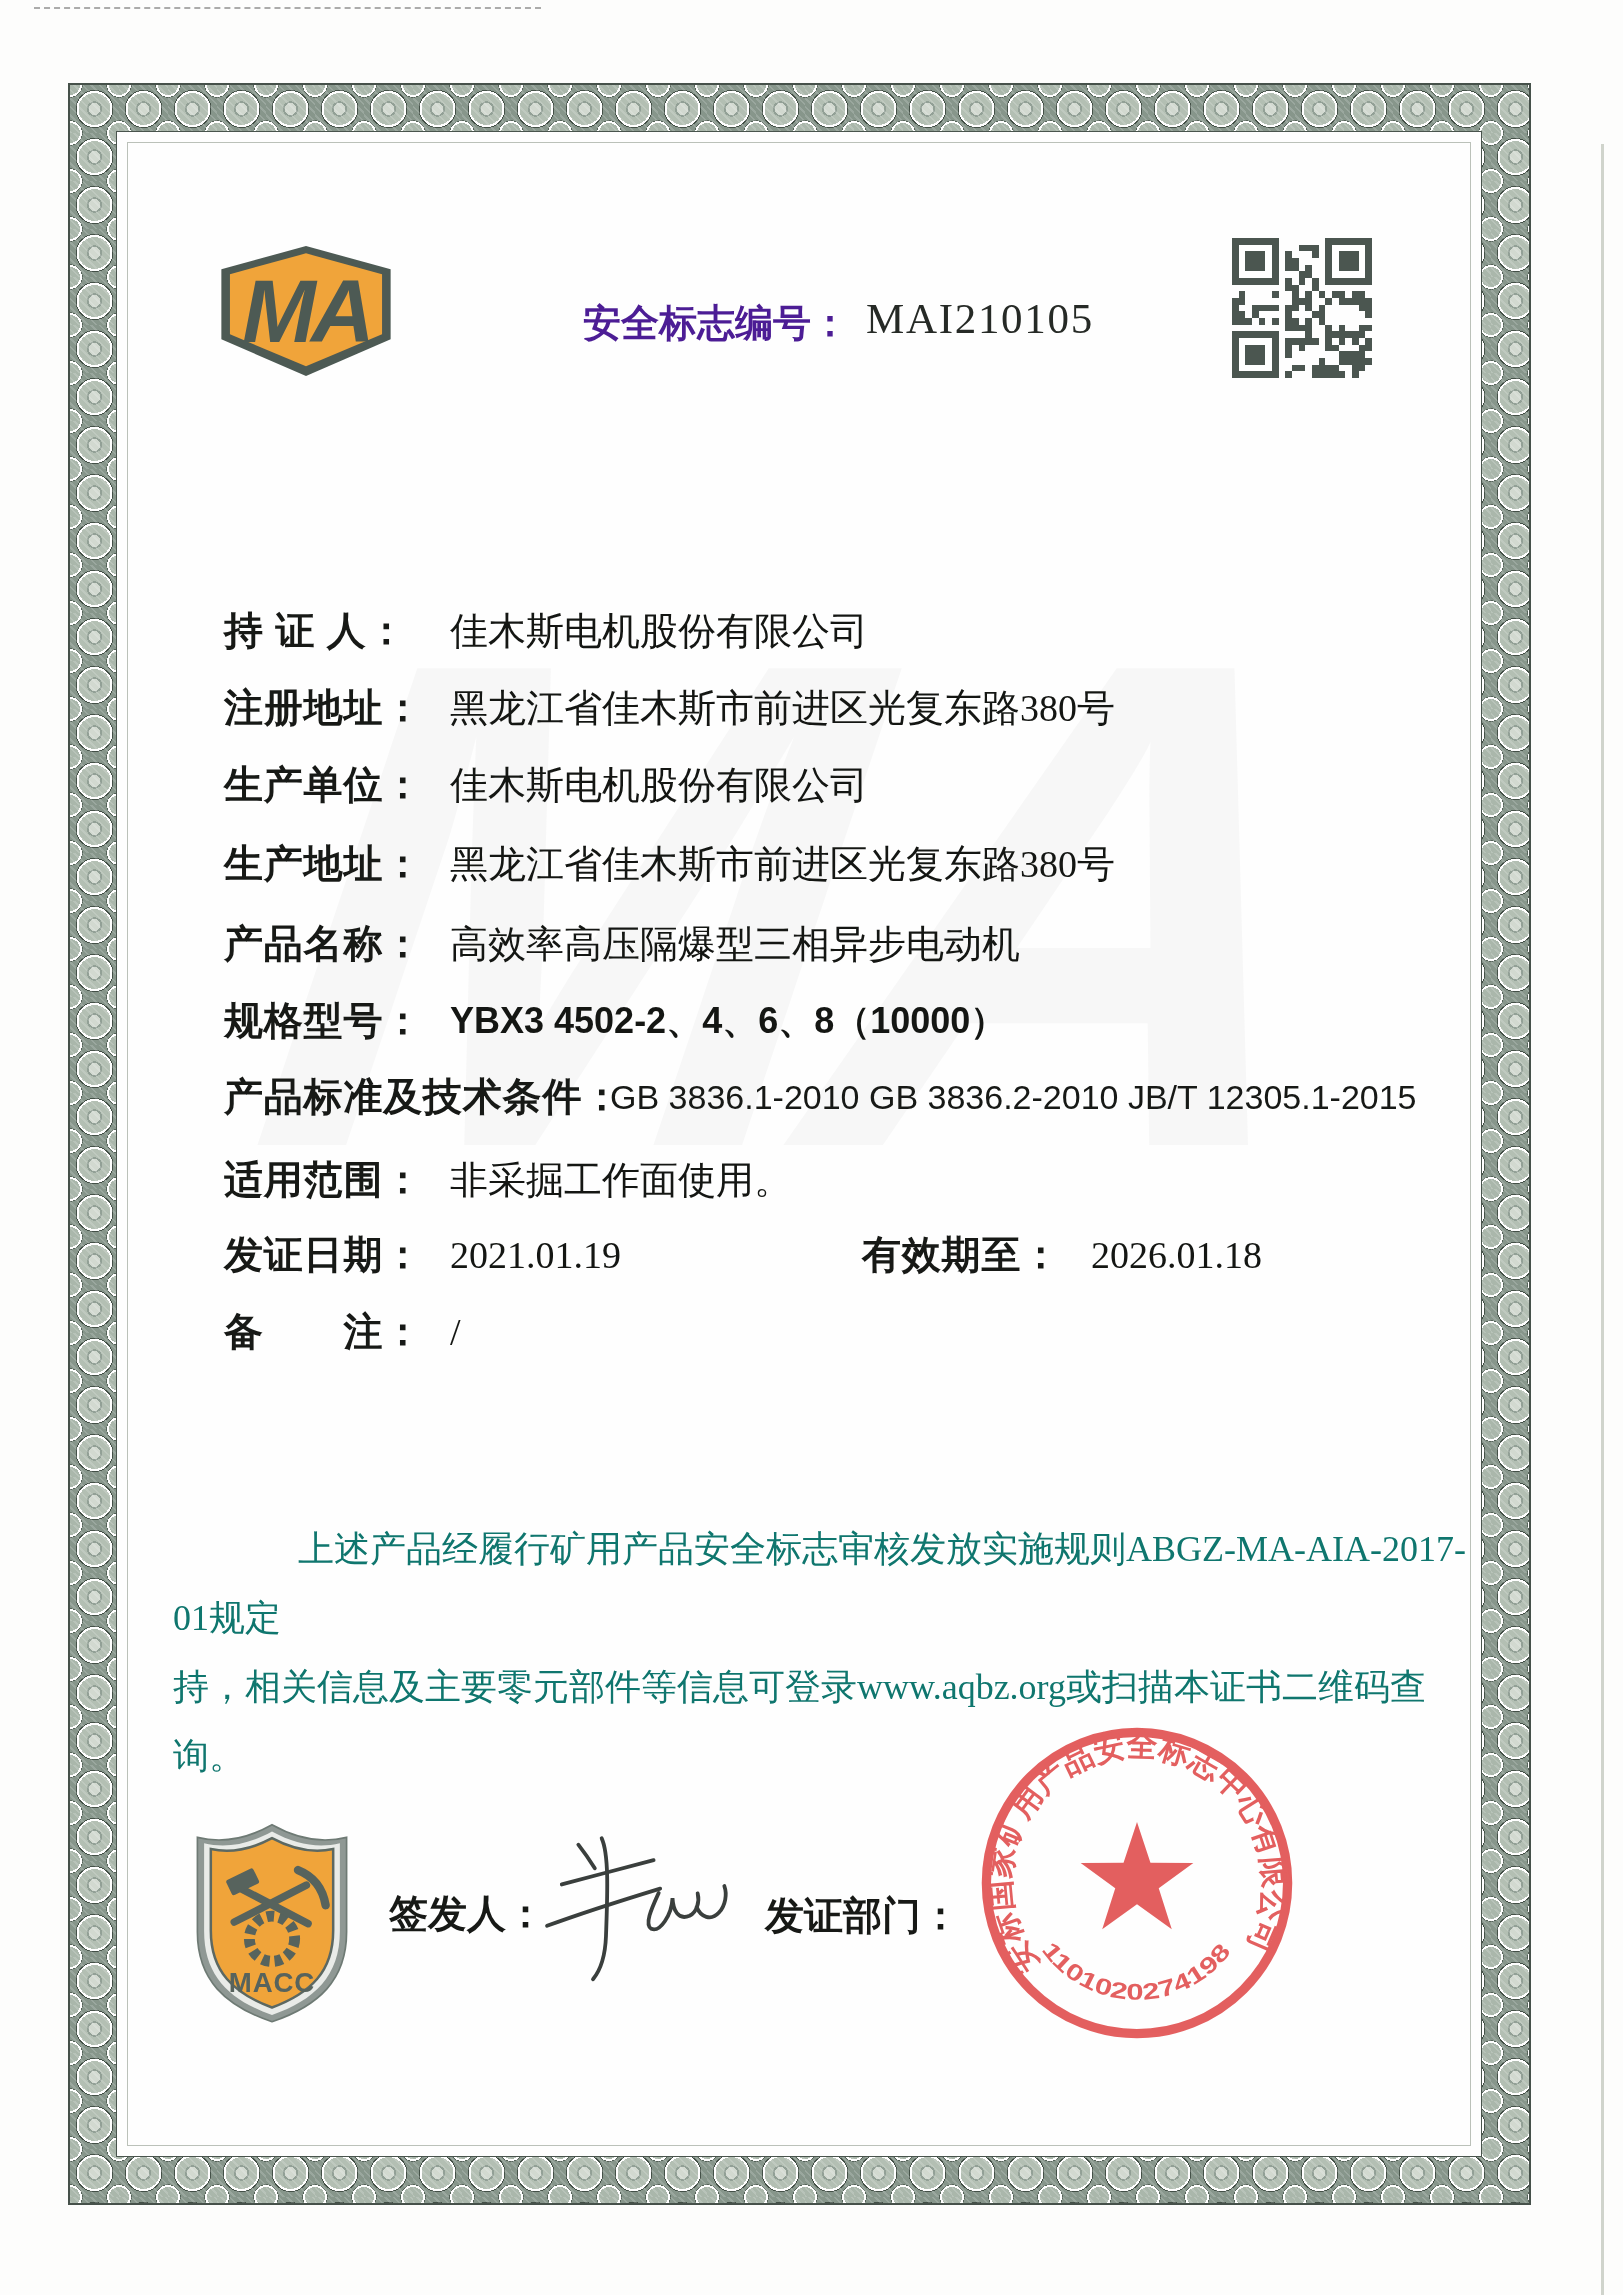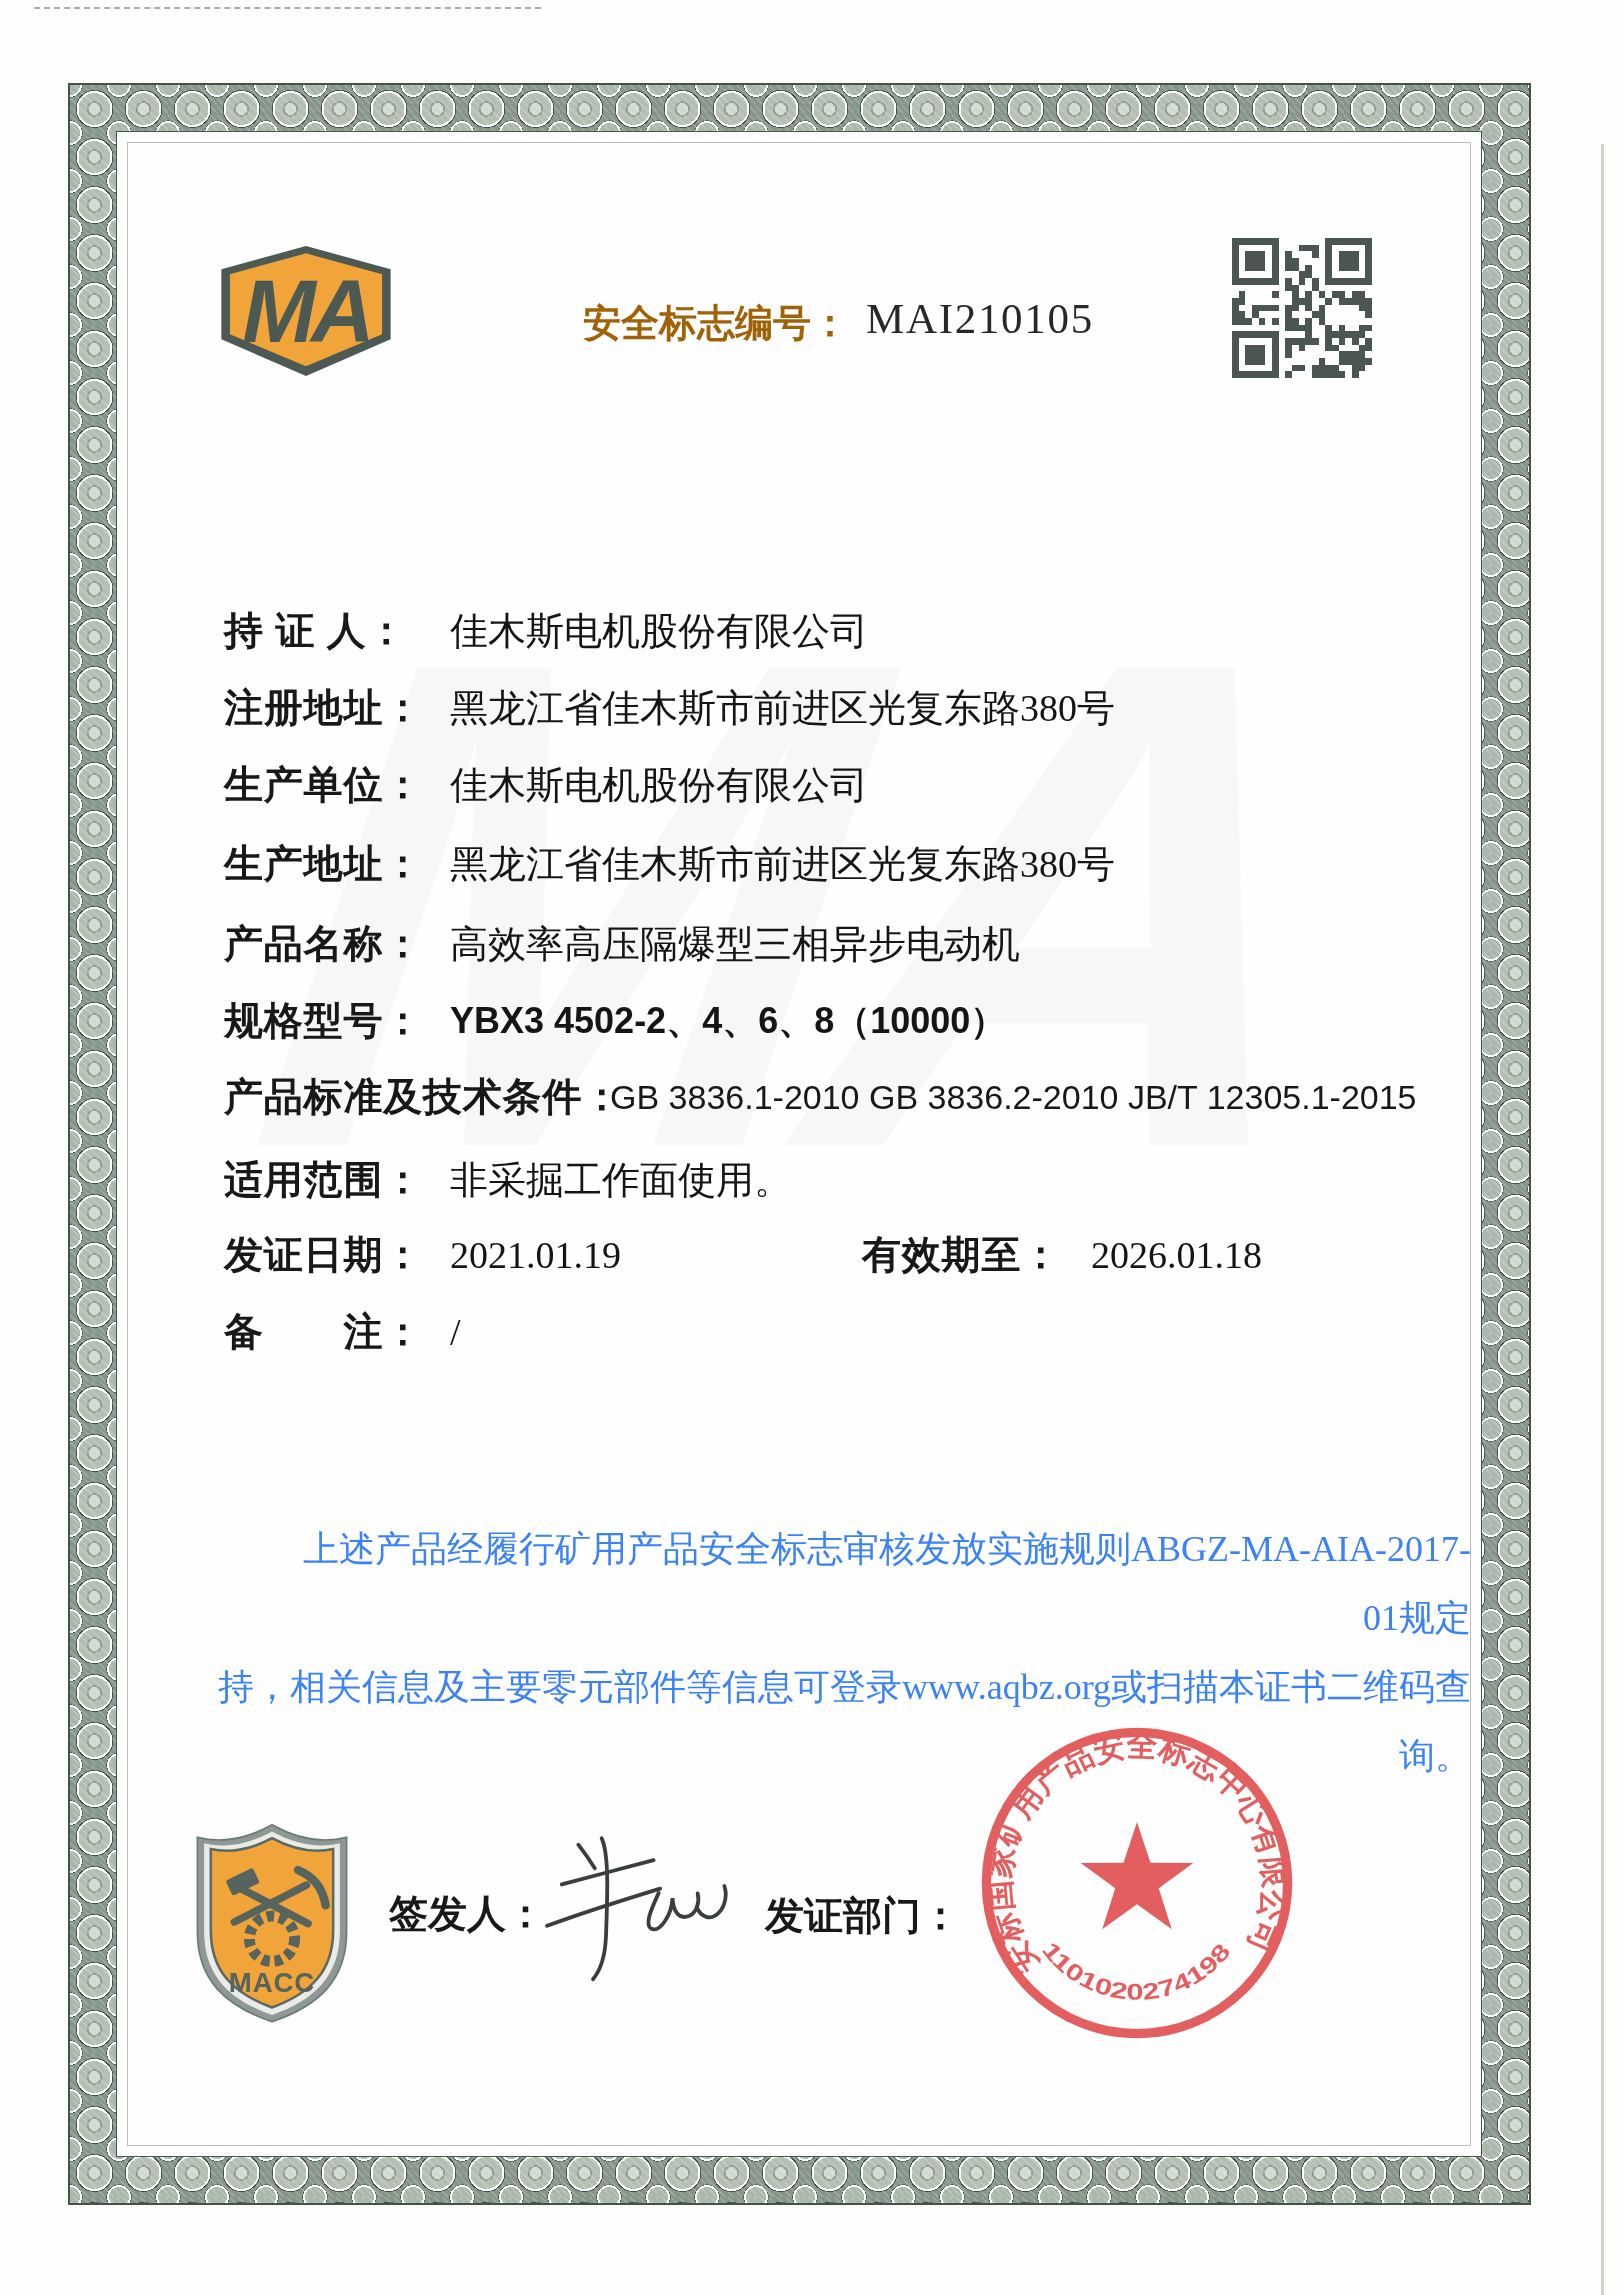--- a/index.html
+++ b/index.html
@@ -23,36 +23,36 @@
     box-sizing:border-box;border:1.7px solid #aab1a8;opacity:.8;}
   
   .scan-specks{position:absolute;left:34px;top:6.8px;width:507px;height:0;border-top:2.5px dashed rgba(70,70,70,.45);}
   .scan-edge-line{position:absolute;left:1601px;top:144px;width:3.4px;height:2152px;background:#d0d4cc;}
   
   .watermark{position:absolute;left:279px;top:507px;font-family:"Liberation Sans",sans-serif;
     font-weight:bold;font-style:italic;font-size:693px;letter-spacing:-25px;
     color:rgba(110,122,113,.05);transform:skewX(-8deg);user-select:none;}
   
   .num-label{position:absolute;left:583px;top:298px;font-family:"Liberation Sans",sans-serif;
-    font-weight:bold;font-size:38px;color:#a16207;}
+    font-weight:bold;font-size:38px;color:#4c1d95;}
   .num-value{position:absolute;left:866px;top:294px;font-size:43px;letter-spacing:1.7px;color:#262a26;}
   .cert-title{position:absolute;left:140px;top:421px;width:1340px;text-align:center;
     font-size:90px;font-weight:bold;letter-spacing:10px;color:#414c46;}
   
   .row{position:absolute;left:0;height:54px;line-height:54px;white-space:nowrap;}
   .flabel{position:absolute;left:224px;font-family:"Liberation Sans",sans-serif;font-weight:bold;
     font-size:39px;letter-spacing:0.8px;color:#171916;}
   .fvalue{position:absolute;left:450px;font-size:38px;color:#141613;}
   .fvalue-std{position:absolute;left:610px;font-family:"Liberation Sans",sans-serif;font-weight:normal;
     font-size:34px;color:#171916;}
   .flabel2{position:absolute;left:862px;font-family:"Liberation Sans",sans-serif;font-weight:bold;
     font-size:39px;letter-spacing:0.8px;color:#171916;}
   .fvalue2{position:absolute;left:1091px;font-size:38px;color:#141613;}
   
-  .paragraph{position:absolute;left:173px;top:1515px;width:1298px;font-size:36px;line-height:69px;color:#3b82f6;text-align:right;}
+  .paragraph{position:absolute;left:173px;top:1515px;width:1298px;font-size:36px;line-height:69px;color:#0f766e;}
   .paragraph .l1{text-indent:125px;}
   
   .signer-label{position:absolute;left:389px;top:1887px;font-family:"Liberation Sans",sans-serif;
     font-weight:bold;font-size:39px;color:#171916;}
   .issuer-label{position:absolute;left:765px;top:1889px;font-family:"Liberation Sans",sans-serif;
     font-weight:bold;font-size:39px;color:#171916;}
   .abs{position:absolute;}
 </style>
 </head>
 <body>

